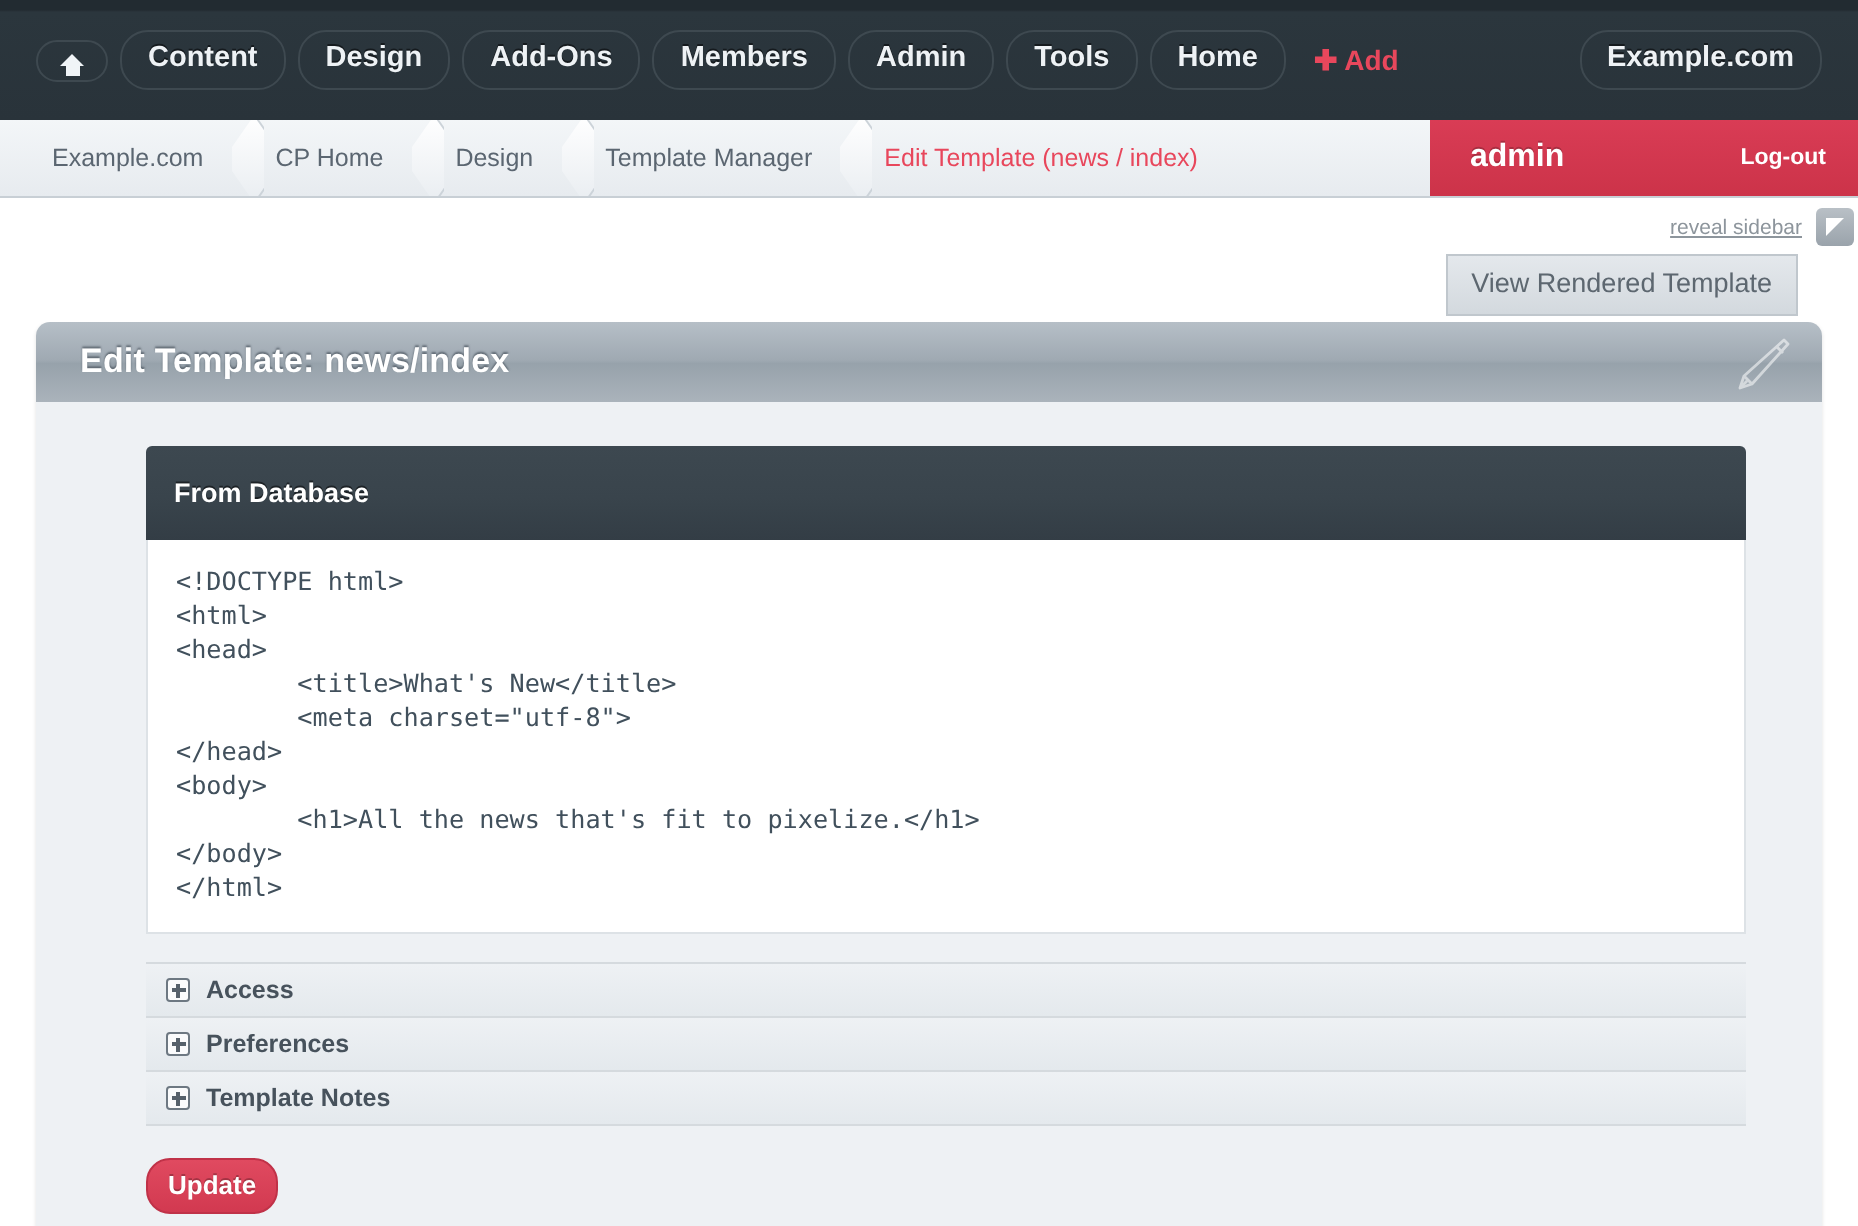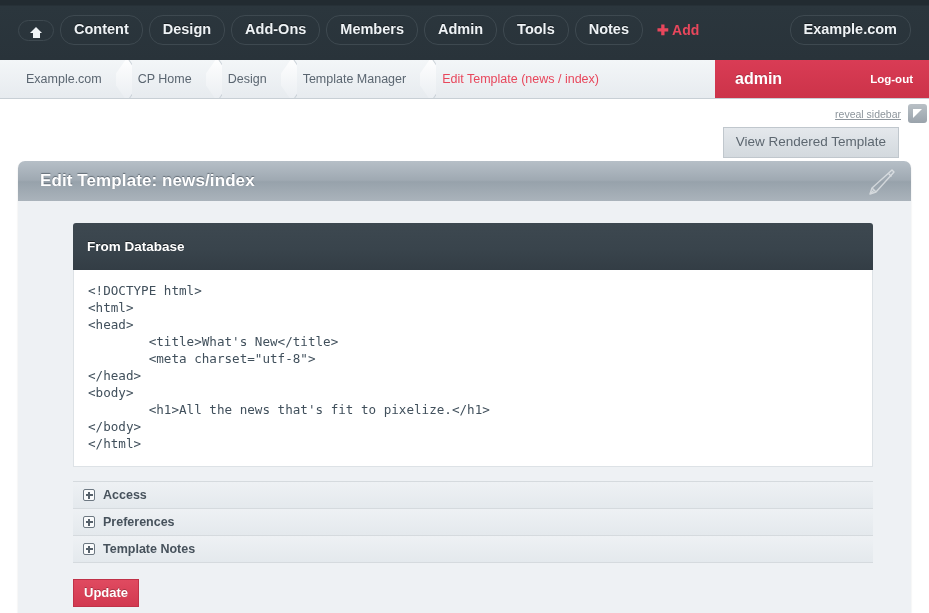--- a/index.html
+++ b/index.html
@@ -304,21 +304,21 @@
   }
 
   
   #actions {
     margin: 16px 0 0 55px;
     display: flex;
   }
   .btn-red {
     background: linear-gradient(to bottom, #e04a60, #d23950);
     border: 1px solid #c03248;
-    border-radius: 0;
+    border-radius: 12px;
     color: #ffffff;
     font-size: 13px;
     font-weight: bold;
     padding: 6px 10px 7px 10px;
     margin-right: 8px;
     line-height: 1;
     text-shadow: 0 -1px 0 rgba(0,0,0,.25);
     white-space: nowrap;
   }
 </style>
@@ -328,21 +328,21 @@
 <div id="top-nav">
   <div class="nav-item home">
     <span class="home-glyph"></span>
   </div>
   <div class="nav-item">Content</div>
   <div class="nav-item">Design</div>
   <div class="nav-item">Add-Ons</div>
   <div class="nav-item">Members</div>
   <div class="nav-item">Admin</div>
   <div class="nav-item">Tools</div>
-  <div class="nav-item">Notes</div>
+  <div class="nav-item">Home</div>
   <div class="nav-add">
     <span class="plus">✚</span>
     <span>Add</span>
   </div>
   <div class="nav-item" id="site-name-button">Example.com</div>
 </div>
 
 <div id="crumb-bar">
   <div id="crumbs">
     <div class="crumb">

